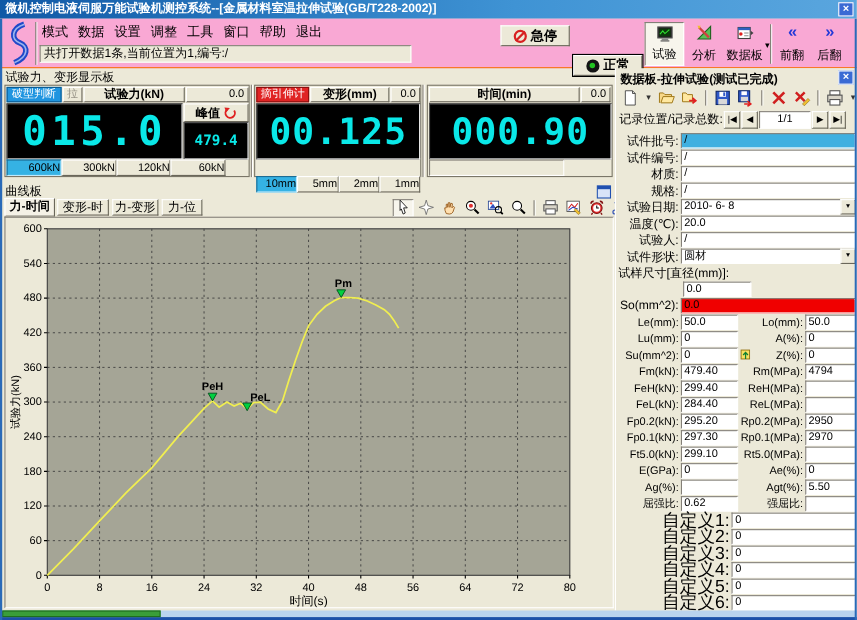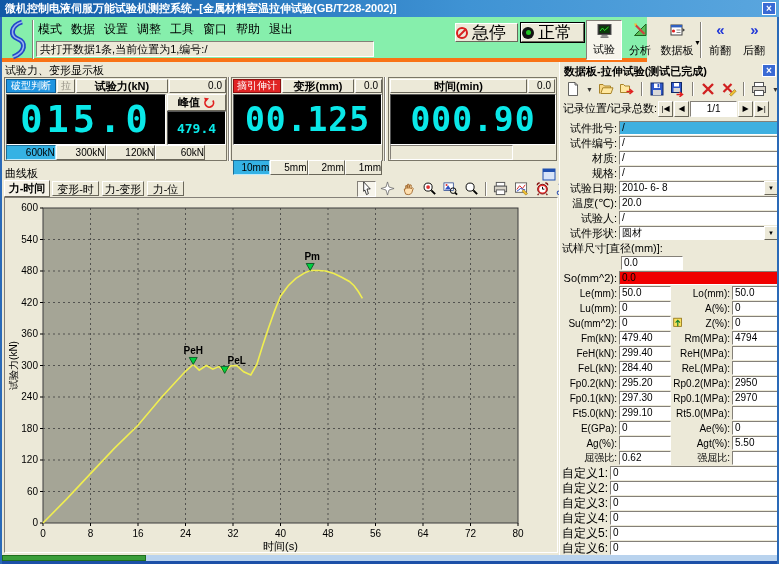--- a/index.html
+++ b/index.html
@@ -9,31 +9,31 @@
   
   .raised{border:1px solid;border-color:#ffffff #6a675a #6a675a #ffffff;background:#ece9d8;}
   .sunken{border:1px solid;border-color:#848078 #ffffff #ffffff #848078;background:#ece9d8;}
   .white-sunken{border:1px solid;border-color:#848078 #ffffff #ffffff #848078;background:#ffffff;}
   
   #titlebar{left:0;top:0;width:779px;height:17px;background:linear-gradient(90deg,#1059a6,#3f93d4 60%,#5aa6de);color:#fff;
     font-size:11px;font-weight:bold;line-height:17px;padding-left:5px;white-space:nowrap;}
   #closebtn{right:3px;top:2px;width:14px;height:13px;background:#3a6ad4;border:1px solid #fff;color:#fff;
     font-size:10px;line-height:11px;text-align:center;font-weight:bold;}
   
-  #topbar{left:0;top:17px;width:647px;height:45px;background:#86efac;border-bottom:4px solid #f97316;}
+  #topbar{left:0;top:17px;width:779px;height:45px;background:#f9a8d4;border-bottom:1px solid #f97316;}
   #logo{left:5px;top:2px;width:25px;height:41px;}
   .vsep{border-left:1px solid #848078;border-right:1px solid #ffffff;}
   #menubar{left:38px;top:5px;height:15px;display:flex;gap:9px;font-size:12px;align-items:center;}
   .menu-item{cursor:default;white-space:nowrap;}
   .statusfield{top:24px;height:16px;font-size:11px;line-height:14px;padding:0 3px;white-space:nowrap;overflow:hidden;}
   #sf1{left:36px;width:338px;}
   #sf2{left:378px;width:200px;}
-  .bigbtn{top:6px;height:19px;display:flex;align-items:center;gap:4px;font-size:17px;font-weight:normal;}
+  .bigbtn{top:6px;height:19px;display:flex;align-items:center;gap:4px;justify-content:center;font-size:12px;font-weight:bold;}
   #estop{left:455px;width:63px;}
-  #normal{left:521px;width:63px;outline:1px solid #000;}
+  #normal{left:521px;width:63px;outline:1px solid #000;margin-top:27px;}
   .estop-g{width:12px;height:12px;border:2px solid #d82020;border-radius:50%;position:relative;display:inline-block;}
   .estop-g::after{content:'';position:absolute;left:-2px;top:3px;width:12px;height:2px;background:#d82020;transform:rotate(-45deg);}
   .normal-g{width:12px;height:12px;border-radius:50%;background:#141414;position:relative;display:inline-block;}
   .normal-g::after{content:'';position:absolute;left:3.5px;top:3.5px;width:5px;height:5px;border-radius:50%;background:#22c422;}
   .tb{top:3px;height:40px;display:flex;flex-direction:column;align-items:center;justify-content:space-between;padding:2px 1px;font-size:11px;white-space:nowrap;}
   .tb svg{display:block;}
   .pressedbtn{border:1px solid;border-color:#848078 #ffffff #ffffff #848078;background:#f7f5ec;}
   .chev{font-size:15px;font-weight:bold;color:#2238d8;line-height:15px;letter-spacing:-1px;}
   
   #disppanel{left:0;top:62px;width:560px;height:104px;}
@@ -74,21 +74,21 @@
   .drow,.prow,.crow,.lrow{display:flex;align-items:center;height:14px;margin-bottom:1px;font-size:11px;white-space:nowrap;}
   .dlab{flex:0 0 57px;text-align:right;padding-right:2px;font-size:11px;}
   .dinp{flex:1;background:#fff;border:1px solid;border-color:#848078 #fff #fff #848078;height:14px;line-height:12px;padding:0 2px;font-size:10px;position:relative;}
   .dsel{background:#3fb0e0;}
   .dred{background:#f00000;}
   .dd{position:absolute;right:-1px;top:-1px;width:14px;height:14px;background:#ece9d8;border:1px solid;border-color:#fff #6a675a #6a675a #fff;font-size:6px;text-align:center;line-height:12px;}
   .plab1{flex:0 0 57px;text-align:right;padding-right:2px;font-size:10px;}
   .pinp1{flex:0 0 52px;background:#fff;border:1px solid;border-color:#848078 #fff #fff #848078;height:14px;line-height:12px;padding:0 2px;font-size:10px;}
   .plab2{flex:1;text-align:right;padding-right:2px;font-size:10px;}
   .pinp2{flex:0 0 46px;background:#fff;border:1px solid;border-color:#848078 #fff #fff #848078;height:14px;line-height:12px;padding:0 2px;font-size:10px;}
-  .clab{flex:0 0 42px;text-align:left;padding-right:2px;font-size:12px;}
+  .clab{flex:0 0 42px;text-align:left;padding-right:2px;font-size:16px;margin-left:40px;}
   .llab{font-size:11px;}
   .suicon{flex:0 0 14px;height:13px;margin-left:1px;}
   
   #bottombar{left:0;top:555px;width:779px;height:9px;background:#b9d3ee;border-bottom:3px solid #1c50a8;}
   #progress{left:2px;top:0px;width:144px;height:6px;background:#3a9e3a;border:1px solid #1e6e1e;}
   #lframe{left:0;top:17px;width:2px;height:547px;background:#2a6ab8;}
   #rframe{right:0;top:17px;width:2px;height:547px;background:#2a6ab8;}
 </style>
 </head>
 <body>

